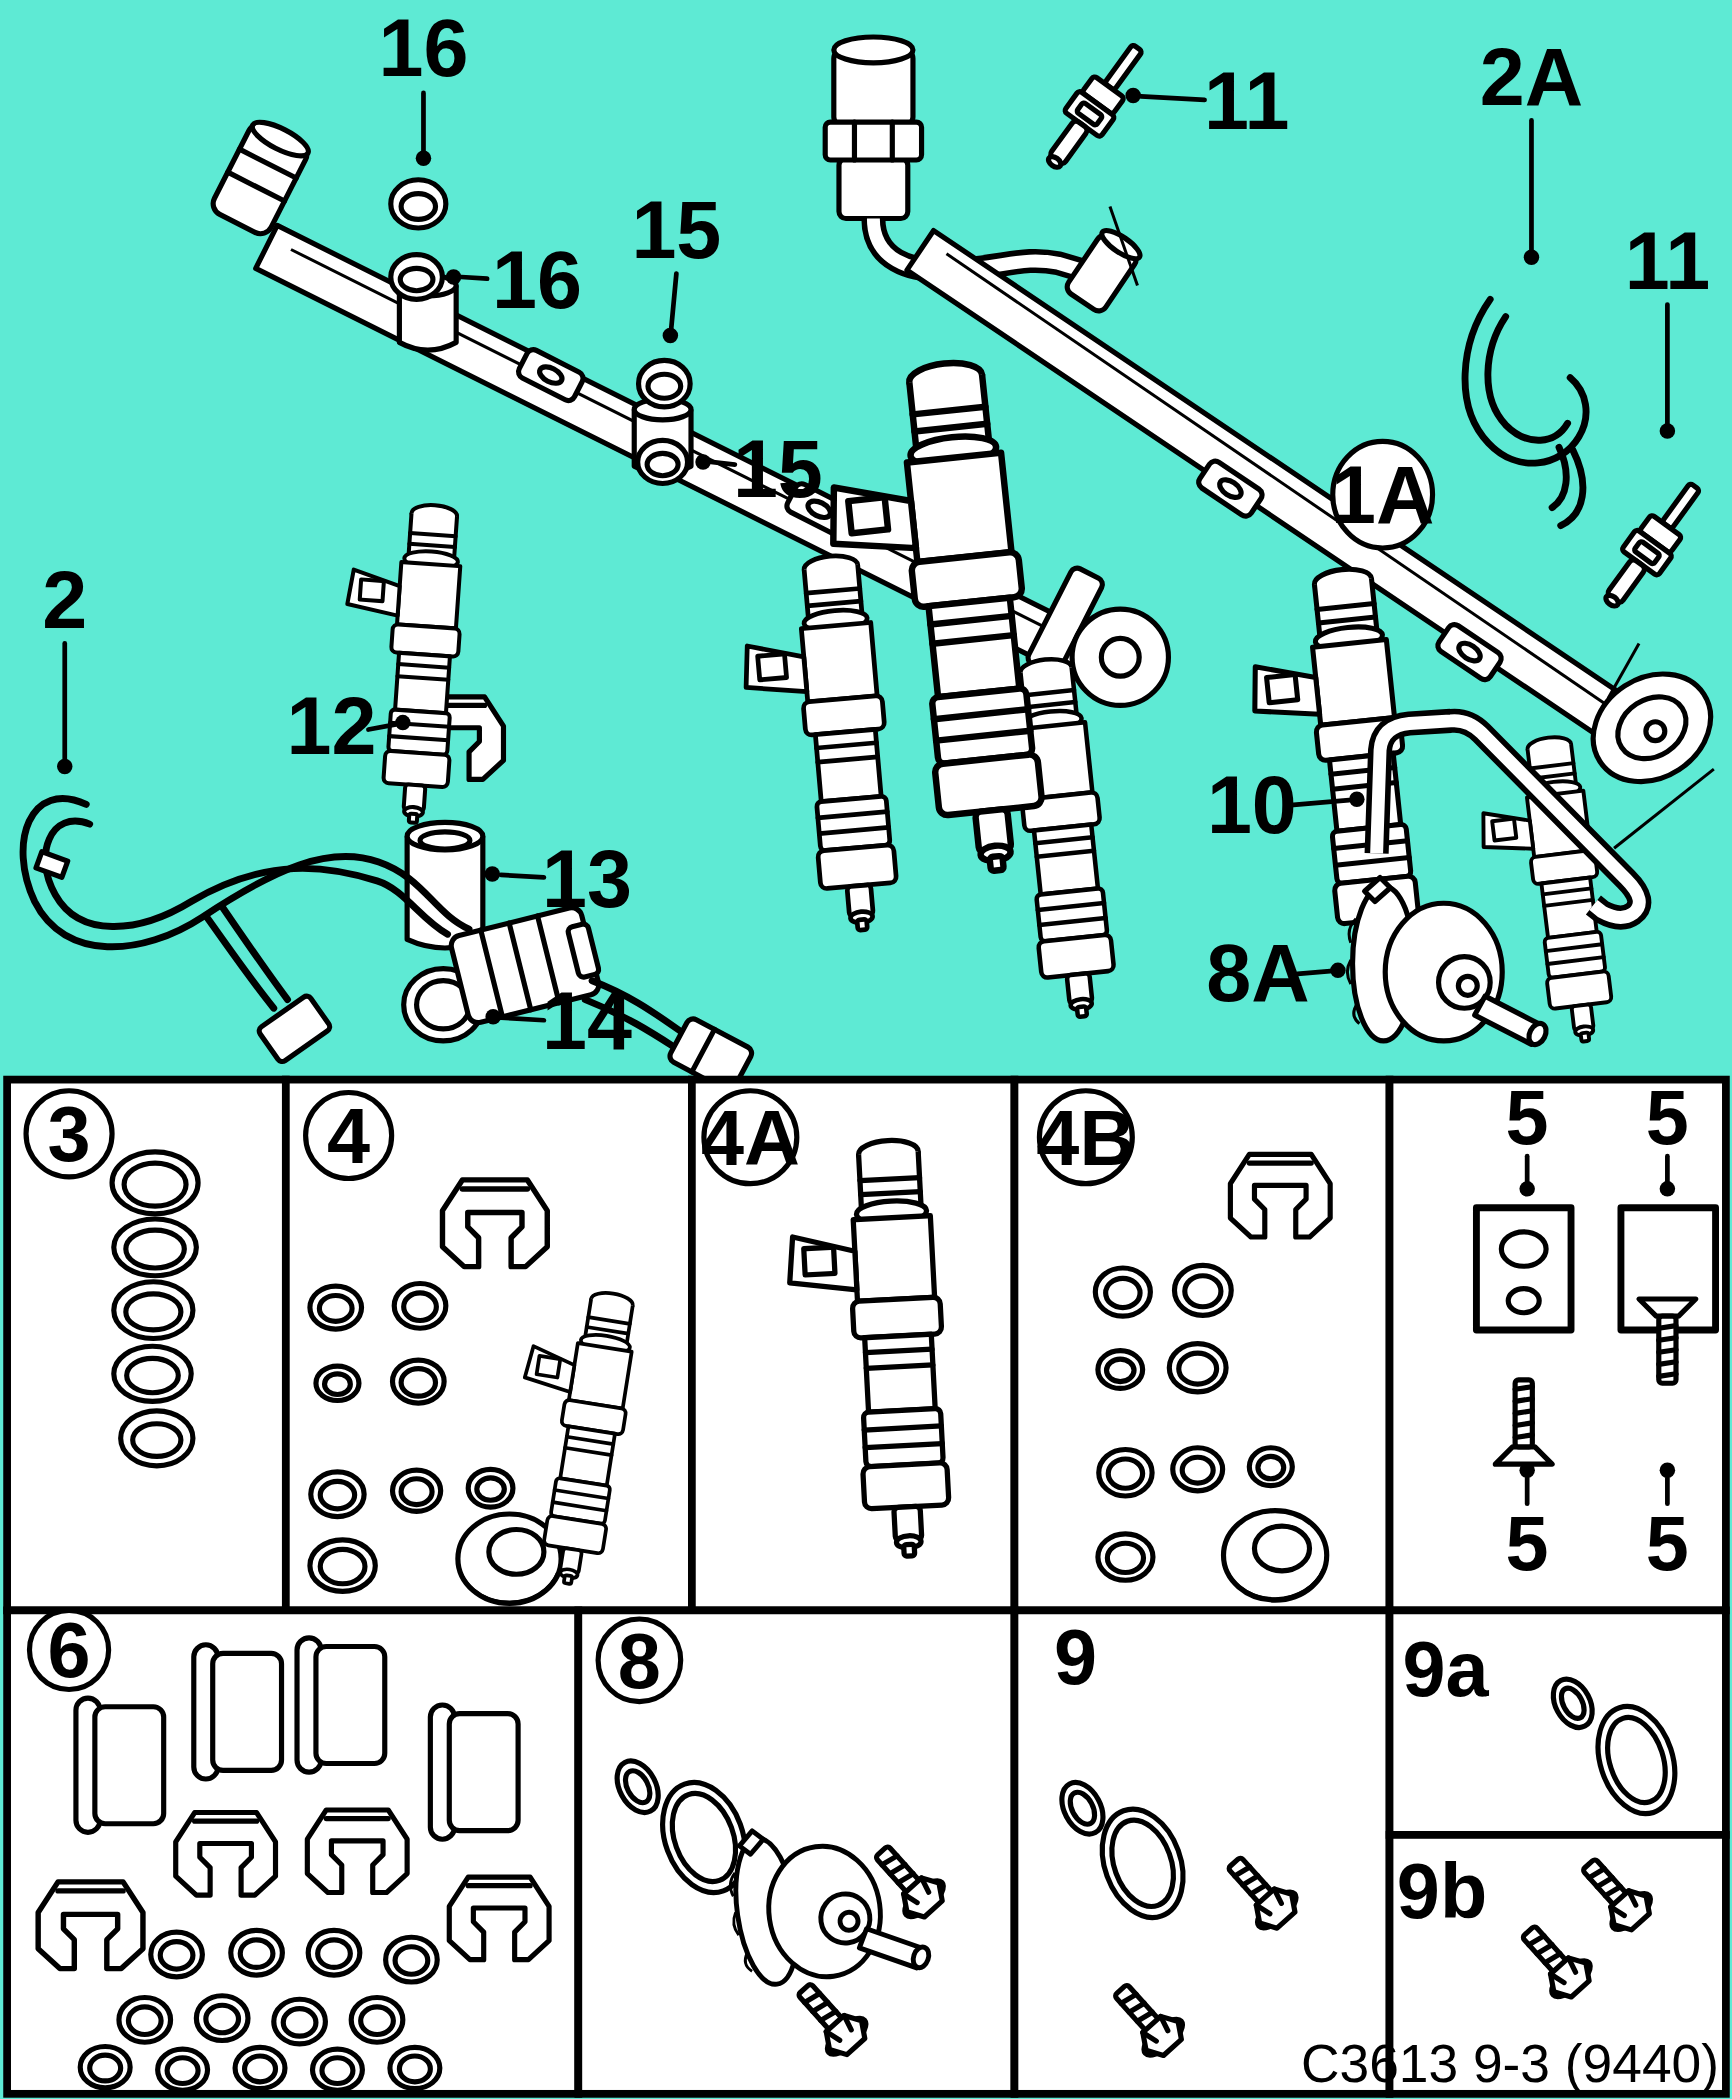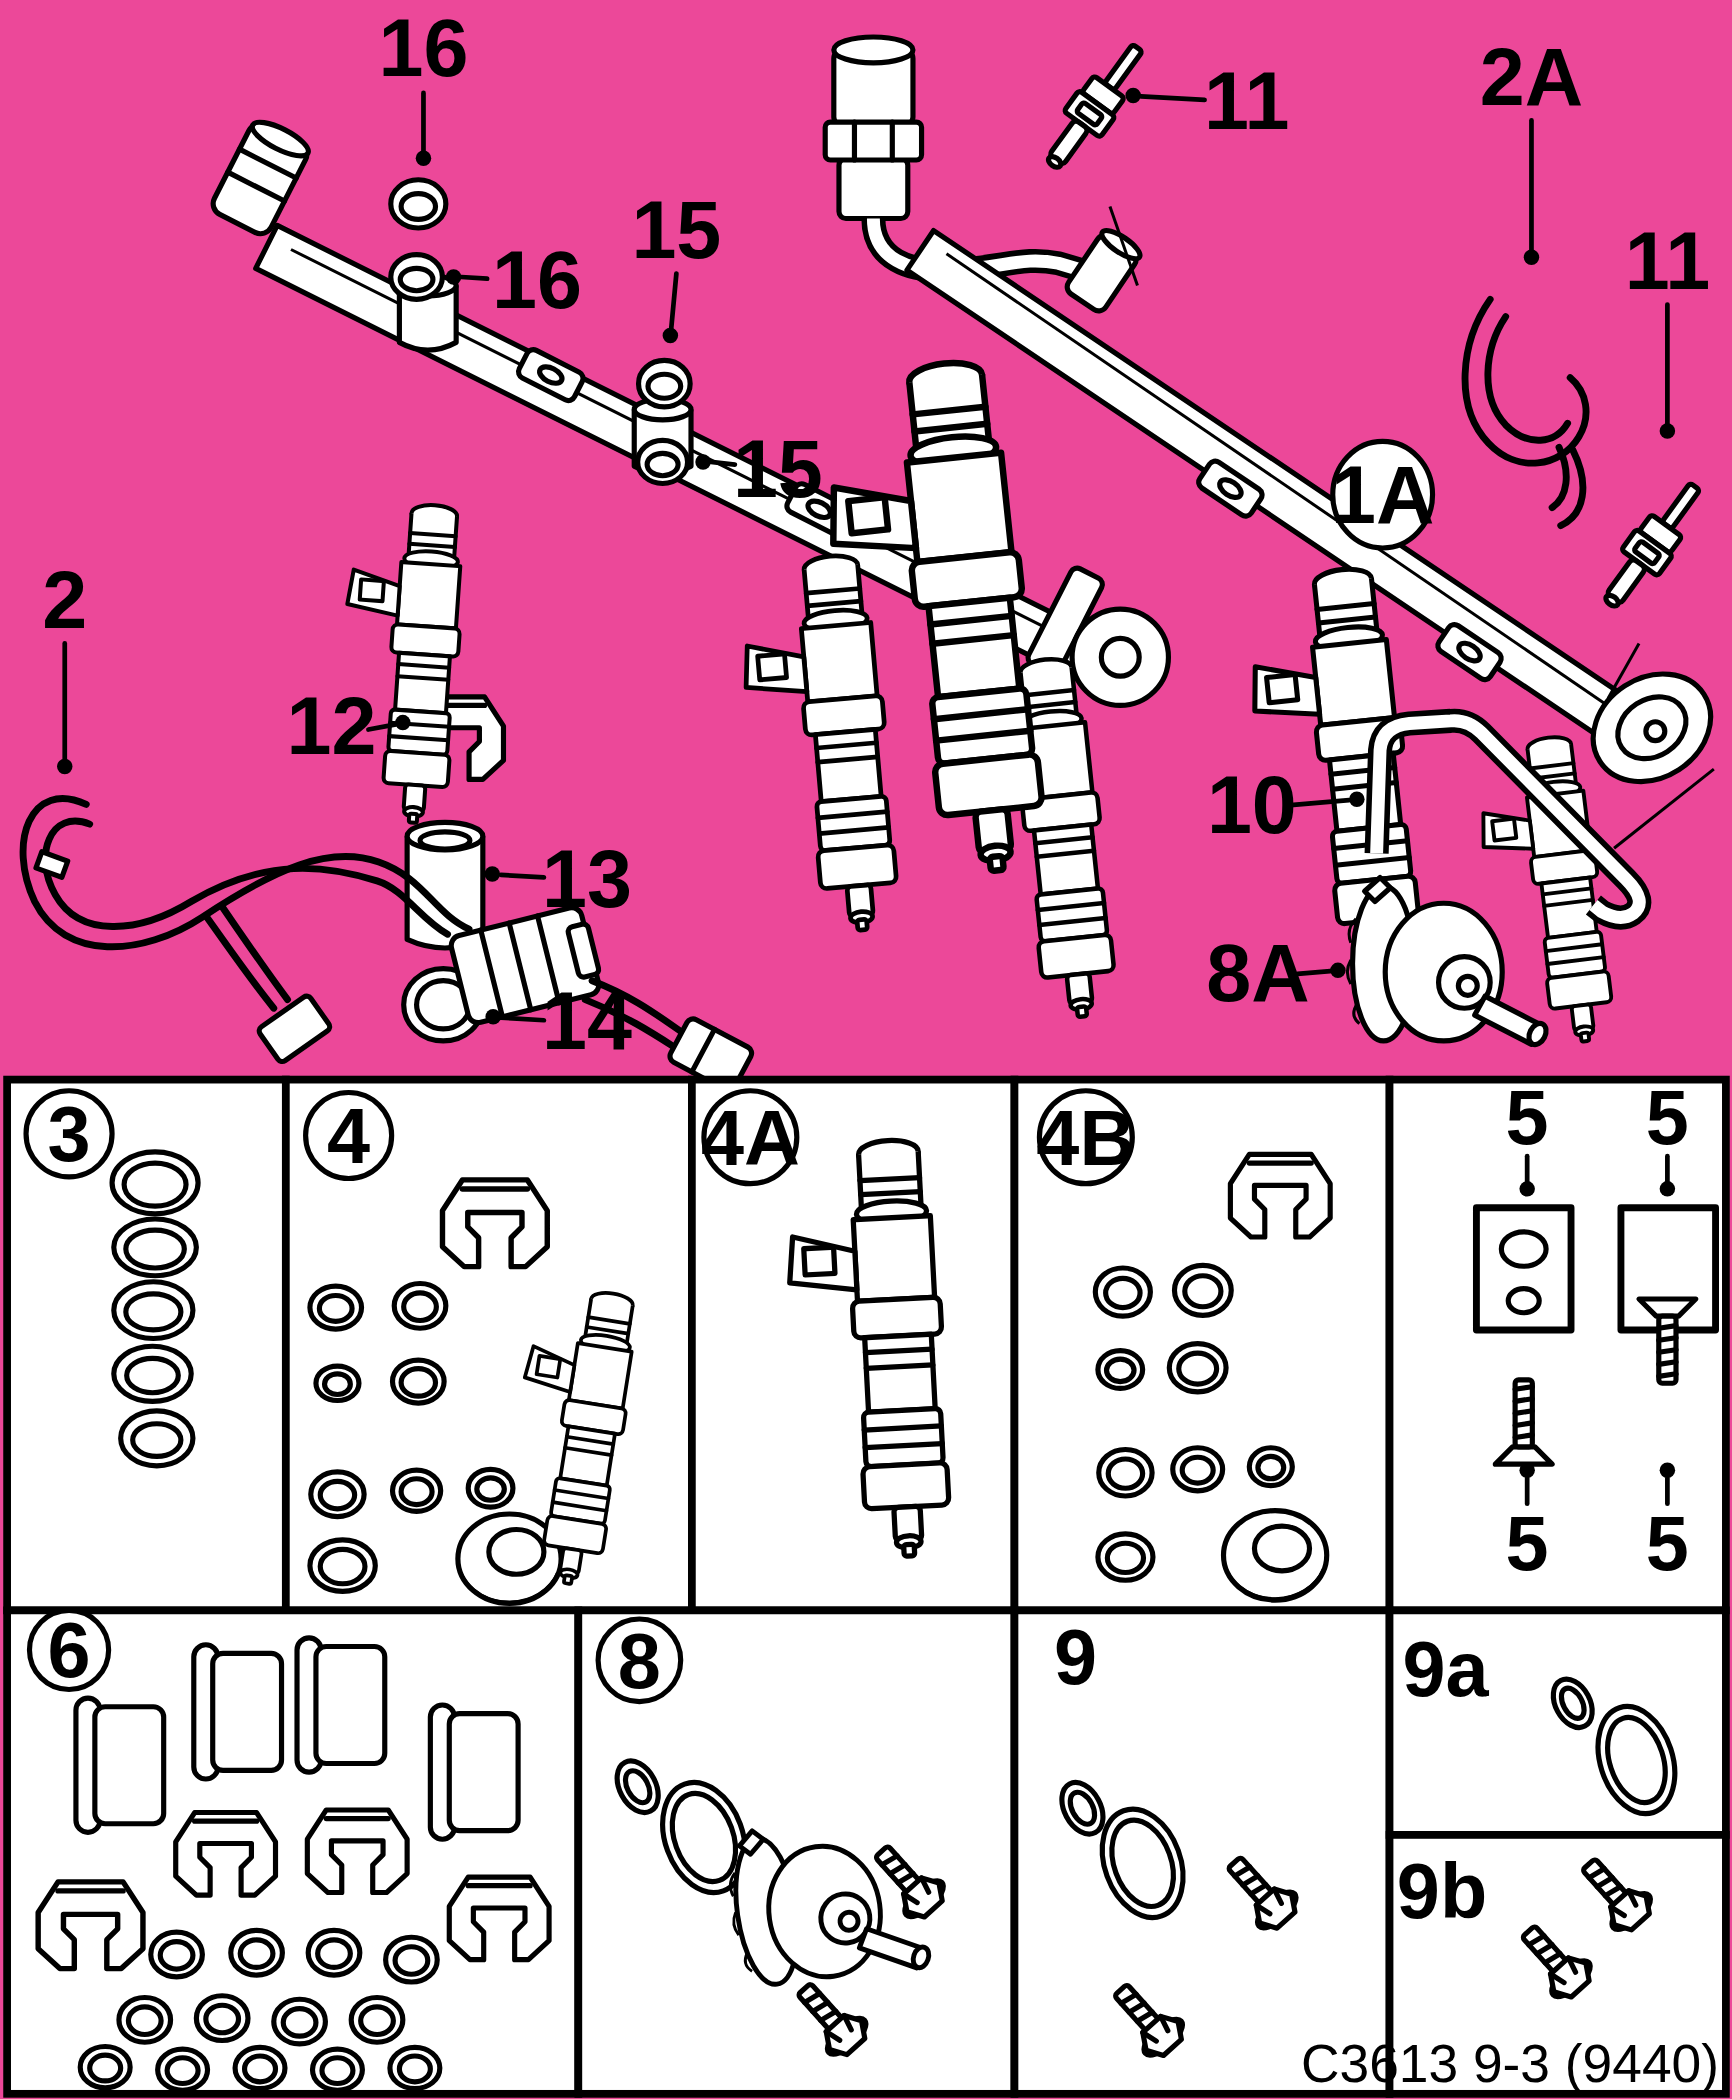--- a/index.html
+++ b/index.html
@@ -1,16 +1,16 @@
 <!DOCTYPE html>
 <html style="font-size:13.8px"><head>
 <meta charset="utf-8">
 <style>
   html,body{margin:0;padding:0;background:#ffffff;}
-  .page{width:1733px;height:2099px;position:relative;background:#ec4899;margin:0 auto;}
+  .page{width:1733px;height:2099px;position:relative;background:#5eead4;margin:0 auto;}
   svg{display:block;width:1733px;height:2099px;}
   
   .p  {fill:#ffffff;stroke:#000000;stroke-width:6;stroke-linejoin:round;}
   .p8 {fill:#ffffff;stroke:#000000;stroke-width:8;stroke-linejoin:round;}
   .l  {fill:none;stroke:#000000;stroke-width:6;stroke-linecap:round;stroke-linejoin:round;}
   .l8 {fill:none;stroke:#000000;stroke-width:8;stroke-linecap:round;stroke-linejoin:round;}
   .thin{fill:none;stroke:#000000;stroke-width:3.5;}
   .lead{fill:none;stroke:#000000;stroke-width:5.5;stroke-linecap:round;}
   .dot {fill:#000000;stroke:none;}
   .tubeO{fill:none;stroke:#000000;stroke-width:28;stroke-linecap:butt;stroke-linejoin:round;}

